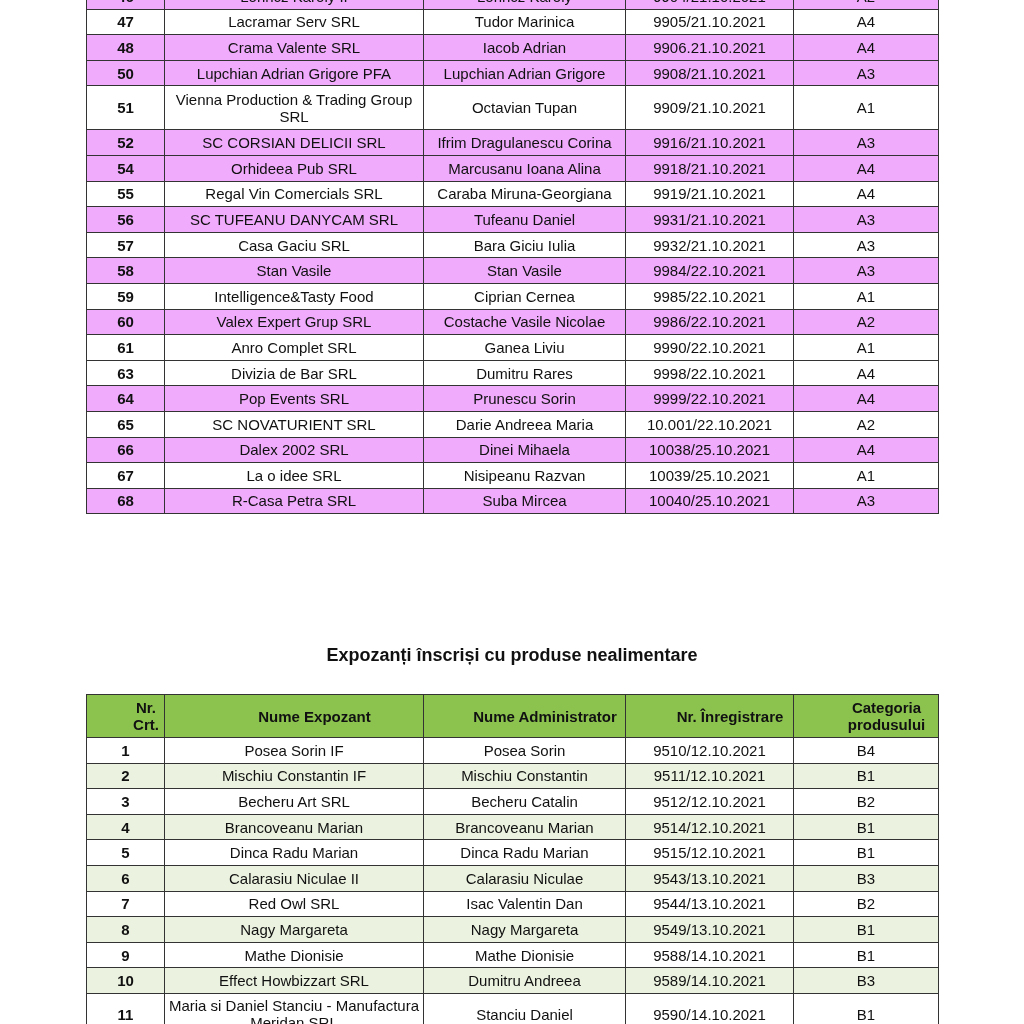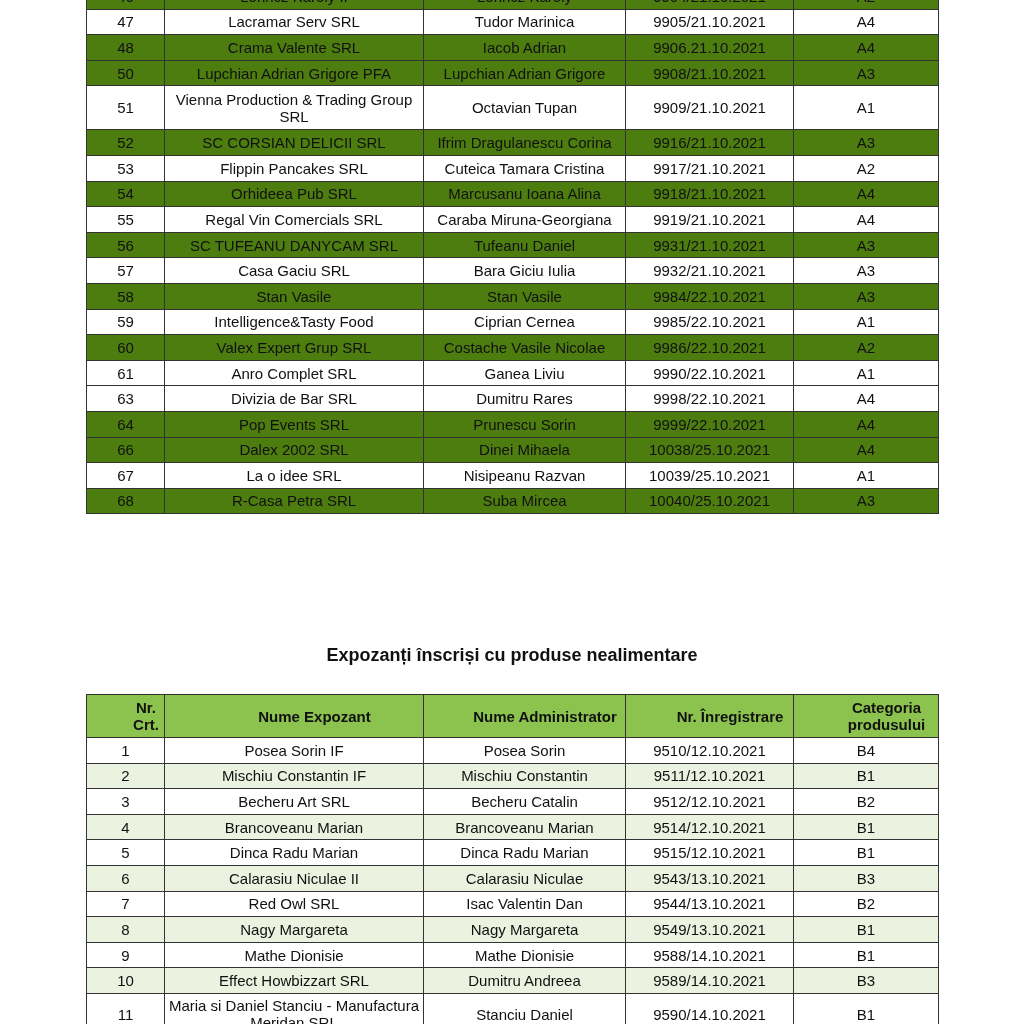--- a/index.html
+++ b/index.html
@@ -3,25 +3,25 @@
 <meta charset="utf-8">
 <style>
   html, body { margin: 0; padding: 0; background: #ffffff; }
   body { width: 1024px; height: 1024px; overflow: hidden; position: relative;
          font-family: "Liberation Sans", sans-serif; color: #111; }
   table { border-collapse: collapse; position: absolute; left: 86px; width: 852px; table-layout: fixed; }
   td, th { border: 1.5px solid #333; text-align: center; vertical-align: middle;
            font-size: 15px; padding: 0 3px; line-height: 17px; }
   col.c1 { width: 78px; } col.c2 { width: 259px; } col.c3 { width: 202px; }
   col.c4 { width: 168px; } col.c5 { width: 145px; }
-  td.nr { font-weight: normal; }
+  td.nr { font-weight: bold; }
   #food-table { top: -17px; }
   #food-table tr { height: 25.6px; }
   #food-table tr.tall { height: 44px; }
-  #food-table tr.alt td { background: #4d7c0f; }
+  #food-table tr.alt td { background: #f0abfc; }
   #nonfood-title { position: absolute; top: 645px; left: 0; width: 1024px; text-align: center;
                    font-size: 18px; font-weight: bold; }
   #nonfood-table { top: 694px; }
   #nonfood-table th { background: #8cc34f; font-weight: bold; height: 42px; font-size: 15px; padding-left: 44px; }
   #nonfood-table tr.row { height: 25.6px; }
   #nonfood-table tr.tall { height: 42px; }
   #nonfood-table tr.alt td { background: #ebf3e0; }
 </style>
 </head>
 <body>
@@ -70,27 +70,20 @@
         <td>9909/21.10.2021</td>
         <td>A1</td>
       </tr>
       <tr class="row alt">
         <td class="nr">52</td>
         <td>SC CORSIAN DELICII SRL</td>
         <td>Ifrim Dragulanescu Corina</td>
         <td>9916/21.10.2021</td>
         <td>A3</td>
       </tr>
-      <tr class="row">
-        <td class="nr">53</td>
-        <td>Flippin Pancakes SRL</td>
-        <td>Cuteica Tamara Cristina</td>
-        <td>9917/21.10.2021</td>
-        <td>A2</td>
-      </tr>
       <tr class="row alt">
         <td class="nr">54</td>
         <td>Orhideea Pub SRL</td>
         <td>Marcusanu Ioana Alina</td>
         <td>9918/21.10.2021</td>
         <td>A4</td>
       </tr>
       <tr class="row">
         <td class="nr">55</td>
         <td>Regal Vin Comercials SRL</td>
@@ -146,20 +139,27 @@
         <td>Dumitru Rares</td>
         <td>9998/22.10.2021</td>
         <td>A4</td>
       </tr>
       <tr class="row alt">
         <td class="nr">64</td>
         <td>Pop Events SRL</td>
         <td>Prunescu Sorin</td>
         <td>9999/22.10.2021</td>
         <td>A4</td>
+      </tr>
+      <tr class="row">
+        <td class="nr">65</td>
+        <td>SC NOVATURIENT SRL</td>
+        <td>Darie Andreea Maria</td>
+        <td>10.001/22.10.2021</td>
+        <td>A2</td>
       </tr>
       <tr class="row alt">
         <td class="nr">66</td>
         <td>Dalex 2002 SRL</td>
         <td>Dinei Mihaela</td>
         <td>10038/25.10.2021</td>
         <td>A4</td>
       </tr>
       <tr class="row">
         <td class="nr">67</td>

